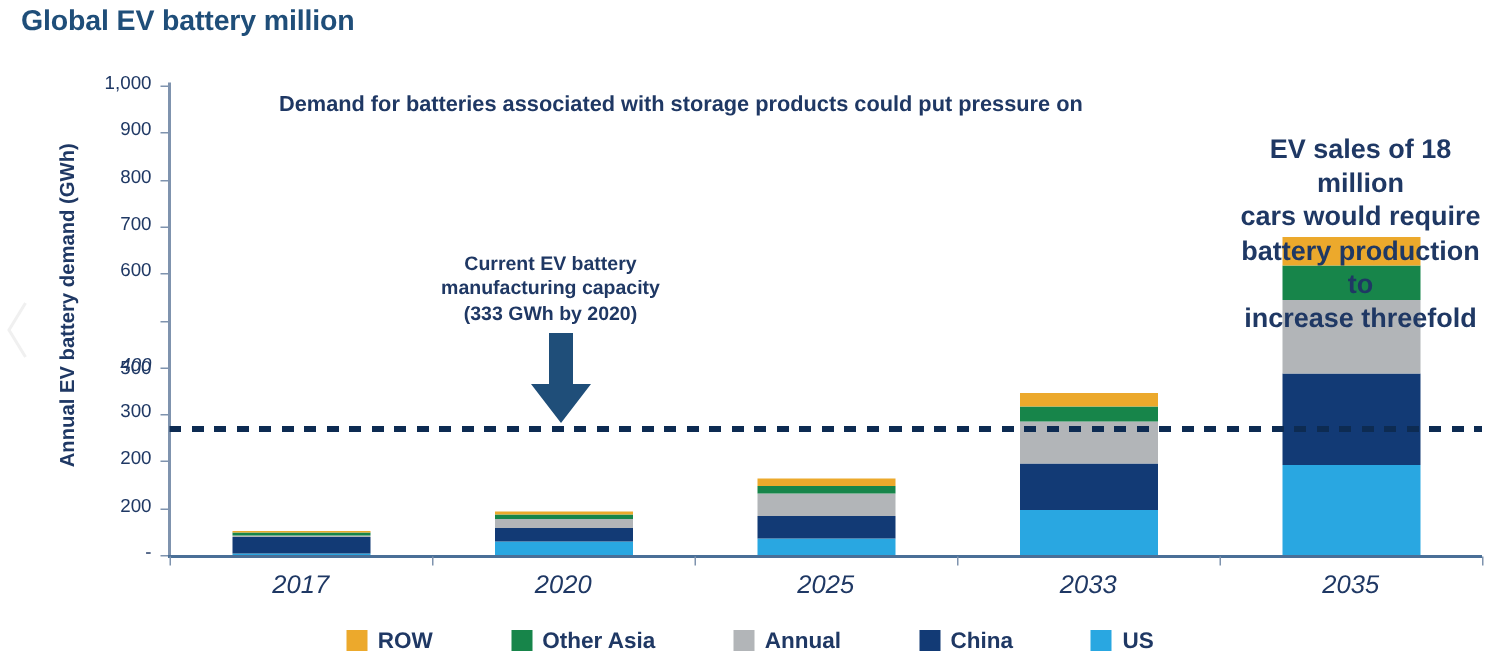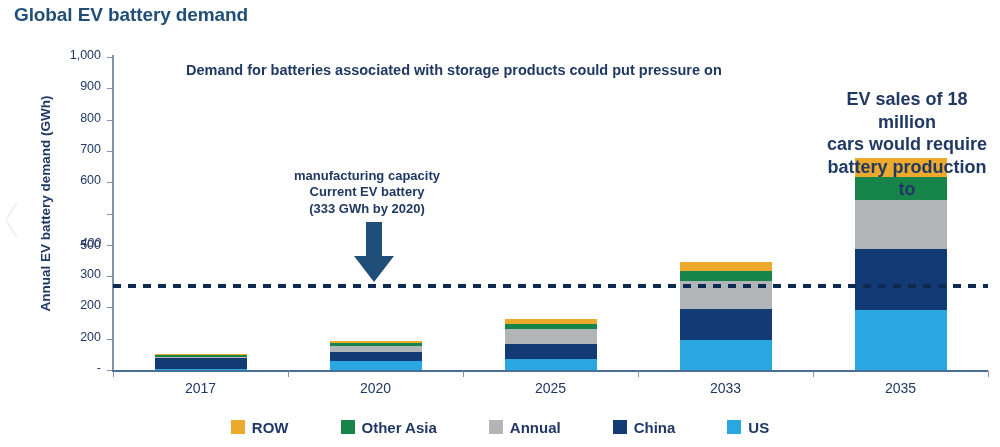--- a/index.html
+++ b/index.html
@@ -40,21 +40,21 @@
   }
   .ytick-wrap{position:absolute;left:47px;width:56px;}
   .ytick-mark{position:absolute;left:107px;width:6px;height:1px;background:#7f93ae;}
 
   .axis-v{position:absolute;left:112px;top:55px;width:1.6px;height:316px;background:#7f93ae;}
   .axis-h{position:absolute;left:112px;top:370px;width:876px;height:1.6px;background:#4a6f97;}
 
   .xtick-mark{position:absolute;top:371px;width:1.4px;height:6px;background:#7f93ae;}
   .xtick-label{
     position:absolute;top:380px;width:120px;text-align:center;
-    font-size:14px;color:#1f3864;
+    font-size:17px;color:#1f3864;font-style:italic;
   }
 
   
   .capacity-line{
     position:absolute;left:113px;top:285px;width:875px;height:4px;
     background-image:repeating-linear-gradient(to right,#0d2b52 0 8px,transparent 8px 15px);
   }
 
   
   .bar{position:absolute;width:92px;}
@@ -77,21 +77,21 @@
   }
   .legend-item{display:flex;align-items:center;gap:7px;}
   .legend-swatch{width:14px;height:14px;display:inline-block;}
   .legend-label{font-size:15px;font-weight:bold;color:#1f3864;}
 </style>
 </head>
 <body>
 
 <div id="slide">
 
-  <div class="title">Global EV battery demand</div>
+  <div class="title">Global EV battery million</div>
 
   <div class="chevron-deco">
     <svg width="20" height="44" viewBox="0 0 20 44" aria-hidden="true">
       <polyline points="15,4 4,22 15,40" fill="none" stroke="currentColor" stroke-width="2"></polyline>
     </svg>
   </div>
 
   <div class="plot">
 
     <div class="yaxis-title">Annual EV battery demand (GWh)</div>
@@ -196,35 +196,36 @@
         <div class="xtick-mark" style="left: 638px;"></div>
         <div class="xtick-label" style="left: 665.5px;">2033</div>
         <div class="xtick-mark" style="left: 813px;"></div>
         <div class="xtick-label" style="left: 840.5px;">2035</div>
         <div class="xtick-mark" style="left: 988px;"></div>
       </div>
 
     <div class="anno anno-top">Demand for batteries associated with storage products could put pressure on</div>
 
     <div class="anno anno-cap">
+      <div>Current EV battery</div>
       <div>manufacturing capacity</div>
-      <div>Current EV battery</div>
       <div>(333 GWh by 2020)</div>
     </div>
 
     <div class="arrow">
       <svg width="44" height="62" viewBox="0 0 44 62" aria-hidden="true">
         <polygon points="14,0 30,0 30,34 42,34 22,60 2,34 14,34" fill="#1f4e79"></polygon>
       </svg>
     </div>
 
     <div class="anno anno-right">
       <div>EV sales of 18 million</div>
       <div>cars would require</div>
       <div>battery production to</div>
+      <div>increase threefold</div>
     </div>
 
   </div>
 
   <div class="legend" id="legend">
       <div class="legend-item">
         <span class="legend-swatch" style="background: rgb(236, 169, 44);"></span>
         <span class="legend-label">ROW</span>
       </div>
       <div class="legend-item">

